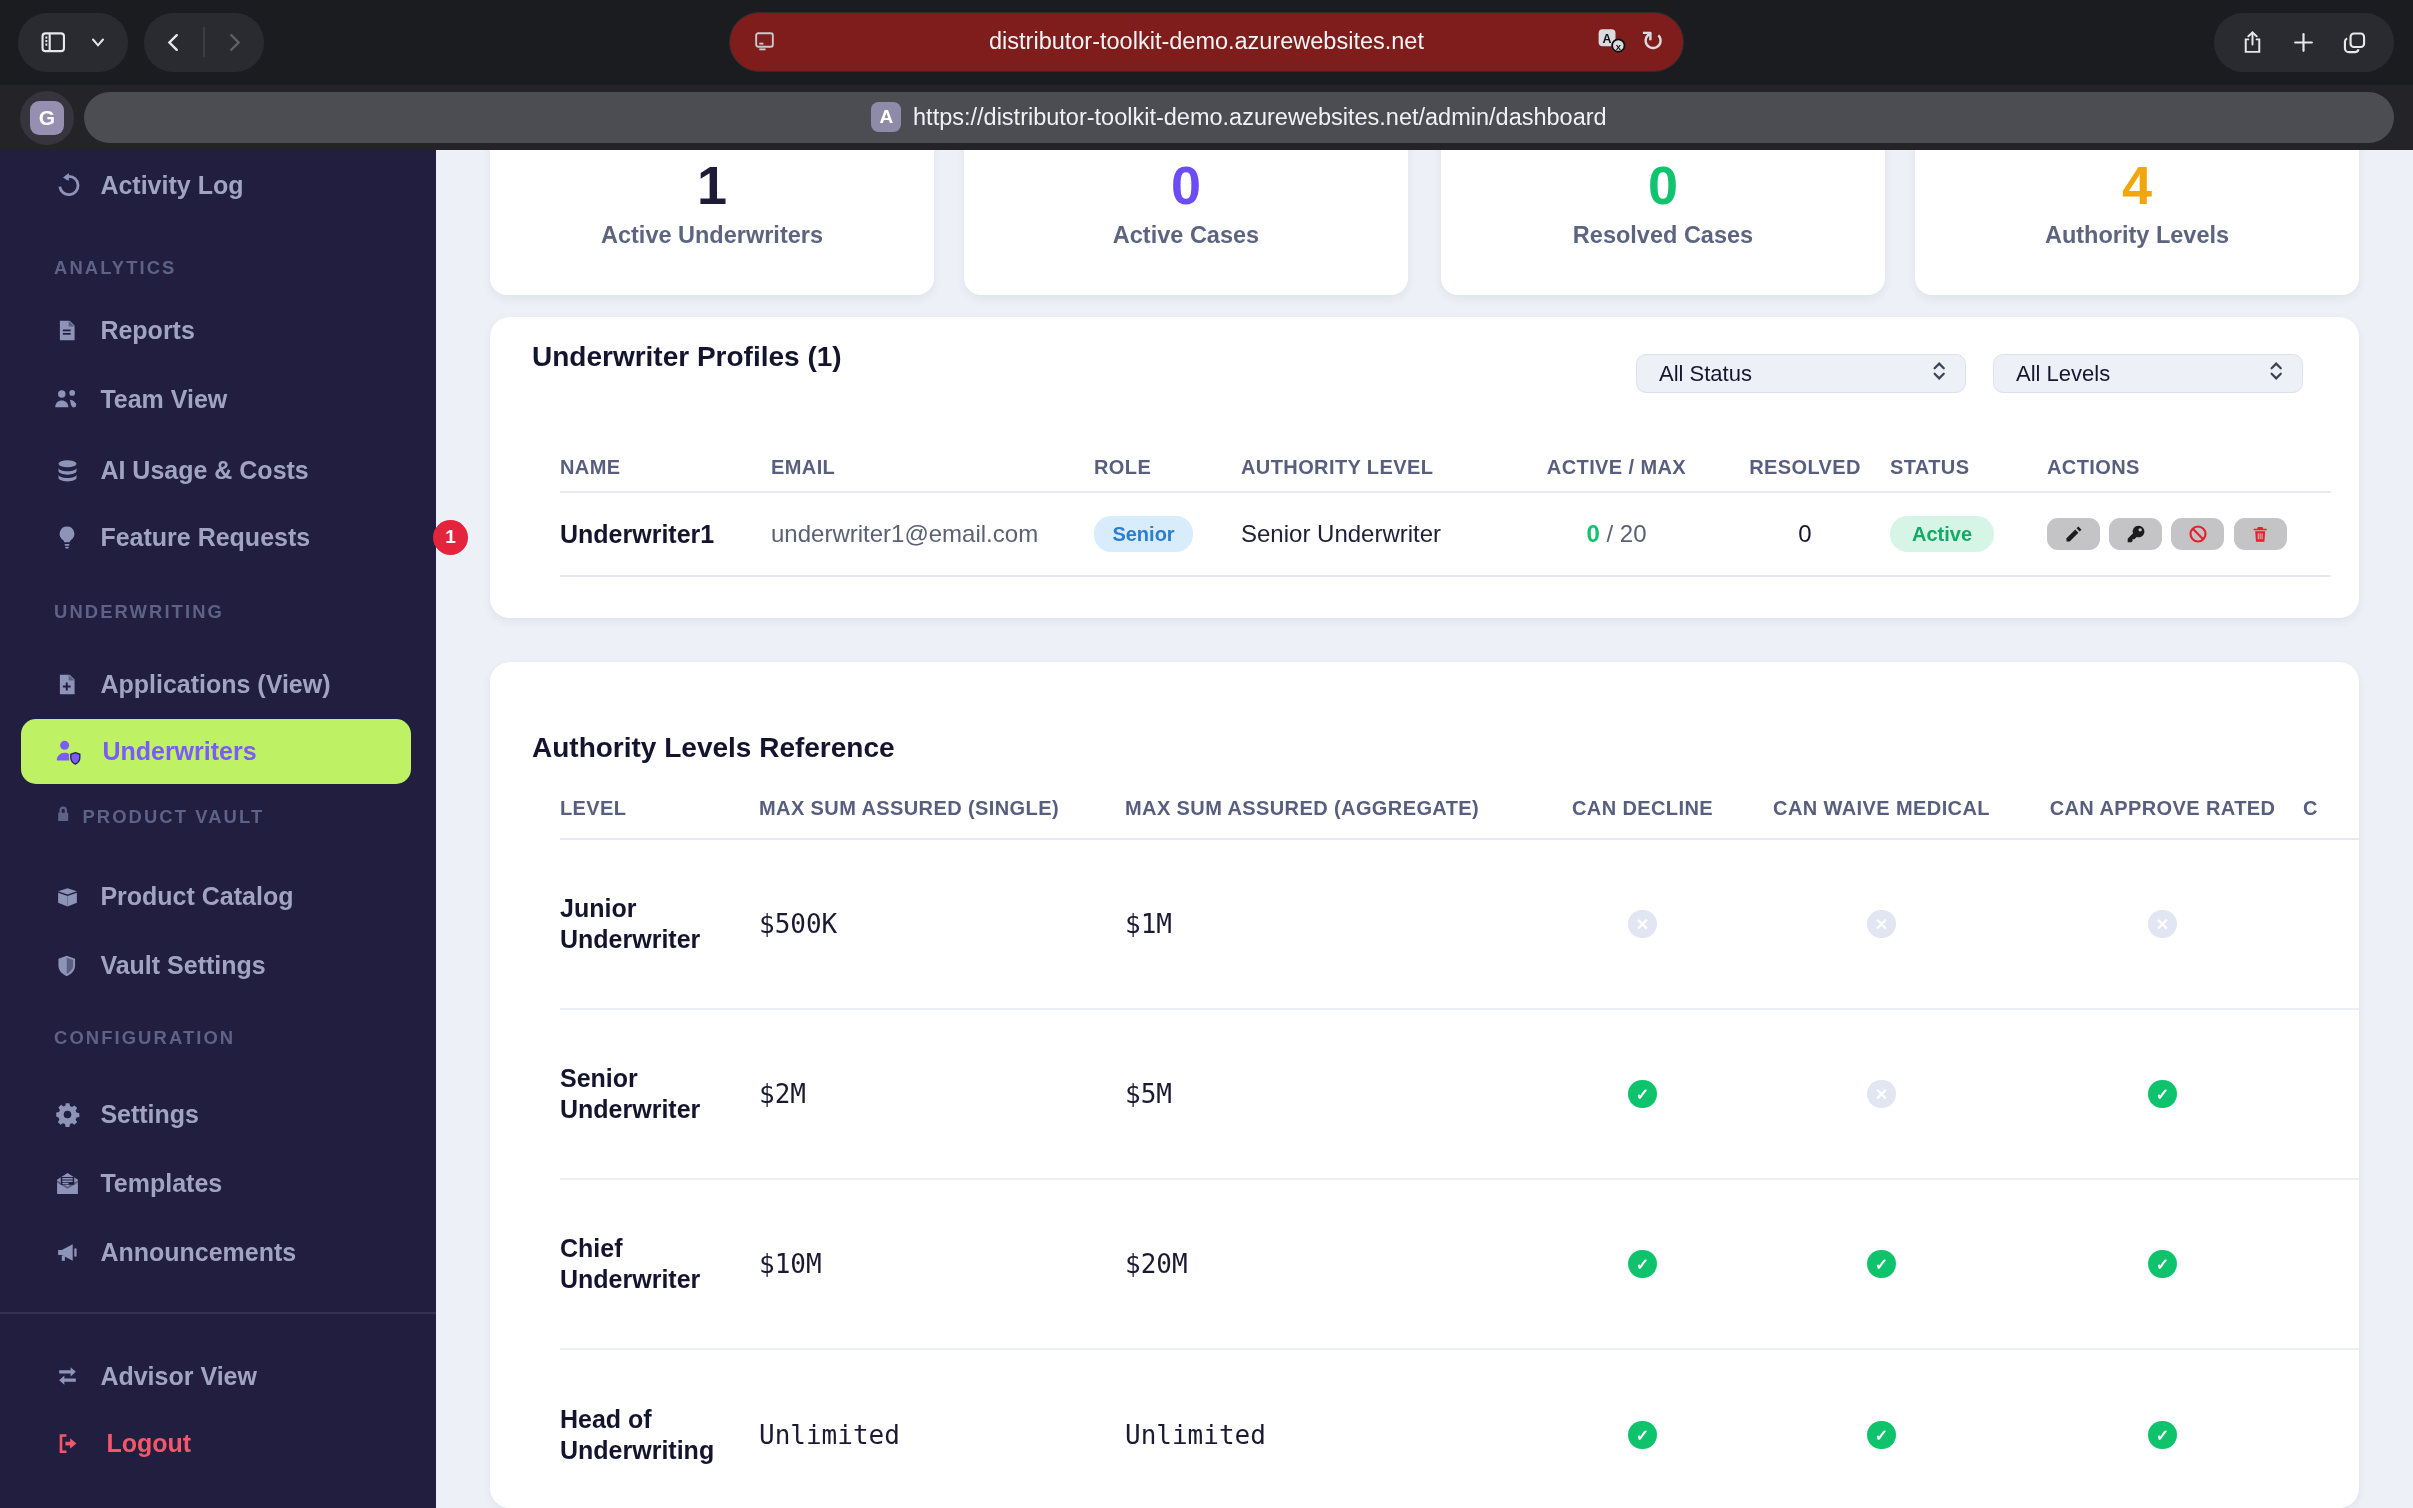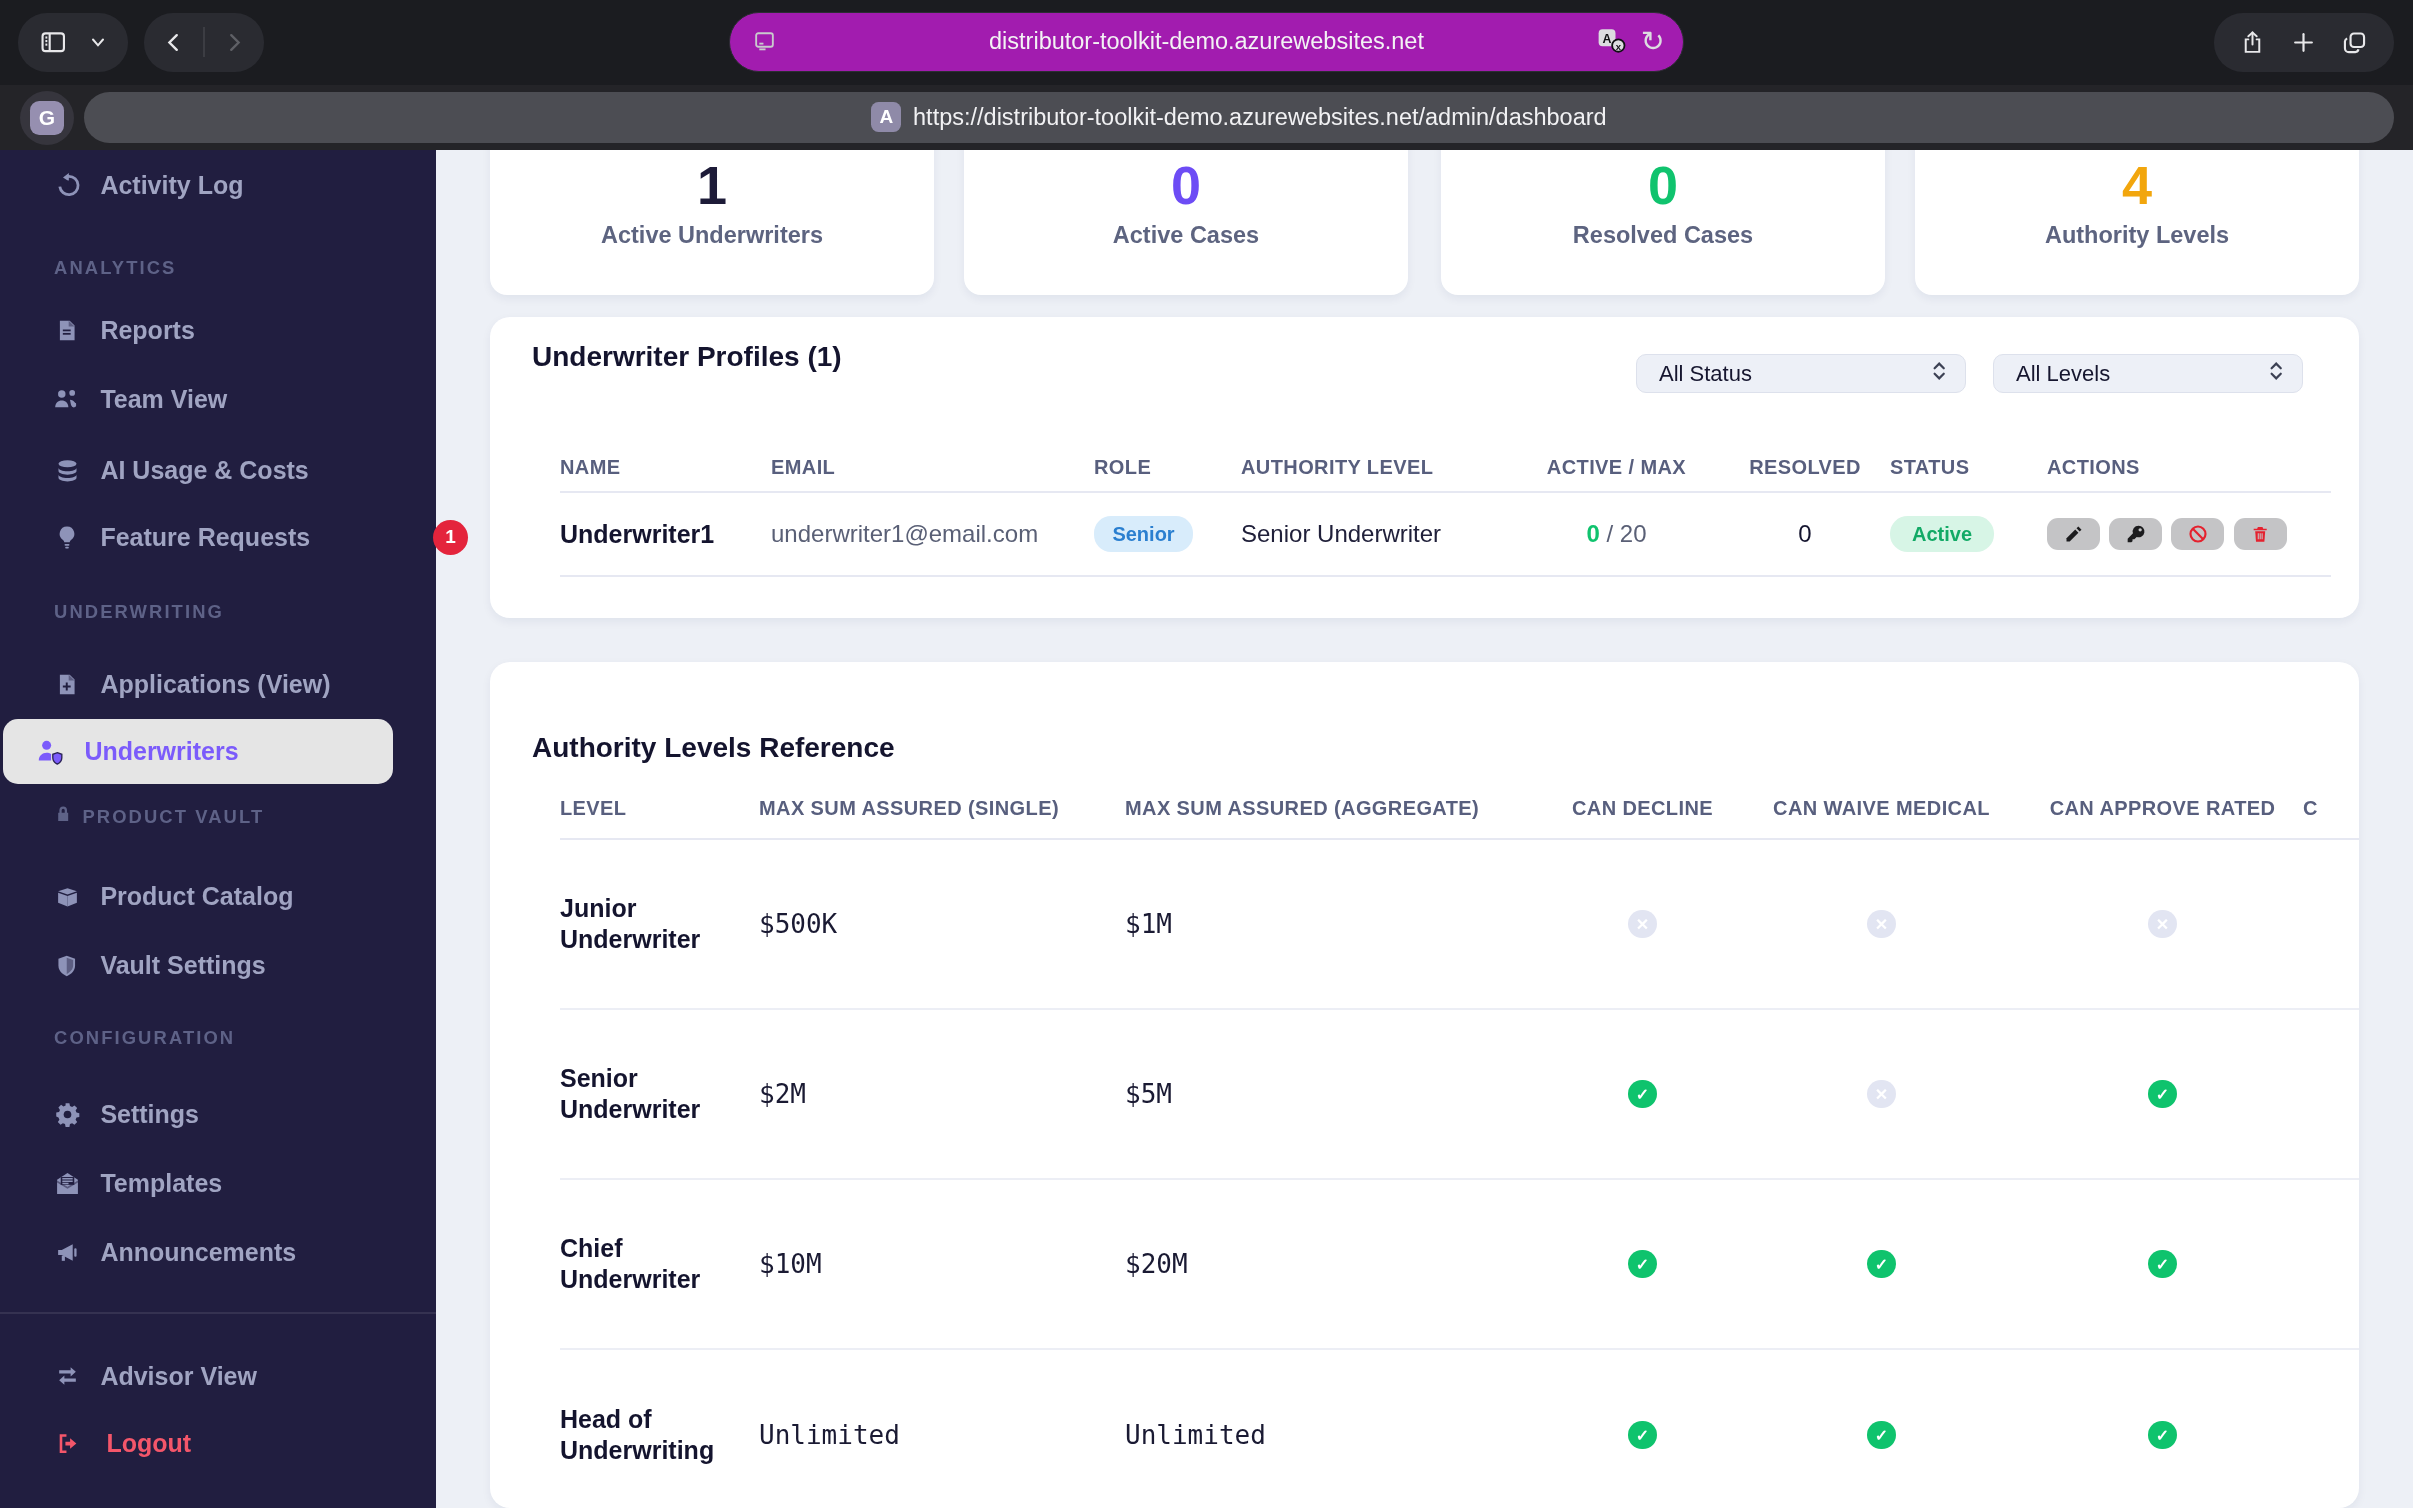--- a/index.html
+++ b/index.html
@@ -7,21 +7,21 @@
     font-family:"Liberation Sans", sans-serif; background:#edf0f6; color:#14142e; }
 
   
   .chrome-top { position:absolute; left:0; top:0; width:2413px; height:85px; background:#1b1c20; z-index:50; }
   .pill { position:absolute; top:12.6px; height:59px; border-radius:29px; background:#2a2b31; display:flex; align-items:center; justify-content:space-evenly; }
   .pill svg { display:block; }
   .chrome-icon { color:#e8e8ea; }
   .chrome-icon.dim { color:#5f6066; }
   .pill-divider { width:1.7px; height:30px; background:#3c3d43; }
   .tab-pill { position:absolute; left:729px; top:11.7px; width:955px; height:60px; border-radius:30px;
-    background:#a21caf; border:1.7px solid #2c2d33; display:flex; align-items:center; color:#f3f3f4; }
+    background:#7f1d1d; border:1.7px solid #2c2d33; display:flex; align-items:center; color:#f3f3f4; }
   .tab-title { position:absolute; left:0; right:0; text-align:center; font-size:23.5px; color:#f3f3f4; }
   .tab-left-ico { position:absolute; left:22px; color:#c9cacd; }
   .tab-right { position:absolute; right:18.4px; display:flex; align-items:center; gap:15px; color:#dcdce0; }
   .reload-glyph { font-size:28.5px; line-height:28.5px; color:#dcdce0; }
 
   .chrome-url { position:absolute; left:0; top:85px; width:2413px; height:65px; background:#242428; z-index:50; }
   .g-badge-wrap { position:absolute; left:20px; top:5.9px; width:54px; height:54px; border-radius:50%;
     background:#36353d; display:flex; align-items:center; justify-content:center; }
   .g-badge { width:34px; height:34px; border-radius:9.2px; background:#968fb0; color:#fff;
     font-weight:bold; font-size:21px; display:flex; align-items:center; justify-content:center; }
@@ -31,22 +31,22 @@
     font-weight:bold; font-size:19px; display:flex; align-items:center; justify-content:center; }
   .url-text { font-size:23.5px; color:#f1f1f3; }
 
   
   .sidebar { position:absolute; left:0; top:149px; width:436px; height:1359px; background:#211e40; z-index:10; }
   .side-row { position:absolute; left:0; width:508px; height:50px; display:flex; align-items:center; cursor:pointer; }
   .side-row .ico { width:30px; margin-left:52px; color:#8e93b8; display:flex; justify-content:center; }
   .side-row .lbl { margin-left:18.4px; font-size:25px; font-weight:600; color:#a0a4c2; }
   .side-heading { position:absolute; left:54px; height:25px; display:flex; align-items:center; gap:10px;
     font-size:18.4px; font-weight:bold; letter-spacing:2.1px; color:#5e6287; }
-  .active-pill { position:absolute; left:3px; top:570px; width:390px; height:65px; border-radius:15px;
-    background:#e5e5e5; display:flex; align-items:center; cursor:pointer; }
+  .active-pill { position:absolute; left:21px; top:570px; width:390px; height:65px; border-radius:15px;
+    background:#bef264; display:flex; align-items:center; cursor:pointer; }
   .active-pill .ico { width:32px; margin-left:31px; color:#7b5bfb; display:flex; justify-content:center; }
   .active-pill .lbl { margin-left:18.4px; font-size:25px; font-weight:600; color:#7b5bfb; }
   .count-badge { position:absolute; right:40px; width:35px; height:35px; border-radius:50%; background:#e4243c;
     color:#fff; font-size:19px; font-weight:bold; display:flex; align-items:center; justify-content:center; }
   .side-divider { position:absolute; left:0; top:1163px; width:436px; height:1.7px; background:rgba(255,255,255,.09); }
   .logout .lbl, .logout .ico { color:#f4566a; }
 
   
   .card { position:absolute; top:117px; width:444px; height:178px; background:#fff; border-radius:17px;
     box-shadow:0 3.4px 10px rgba(25,35,80,.06); text-align:center; }

